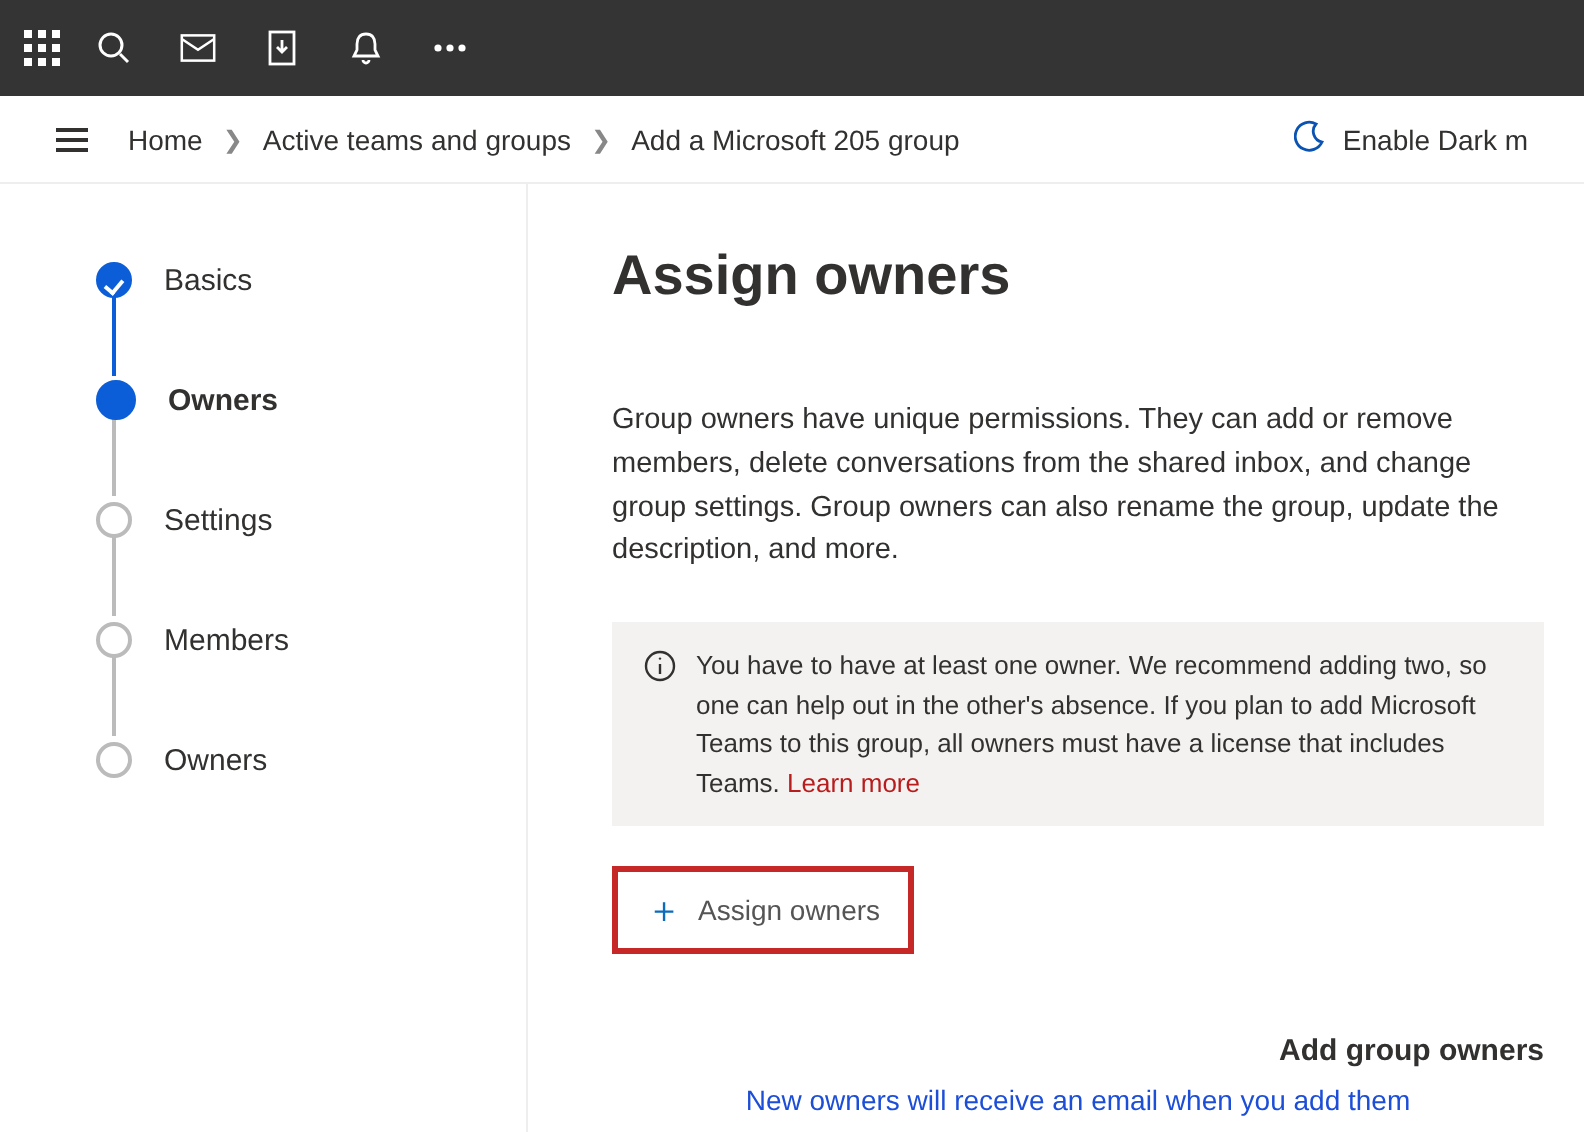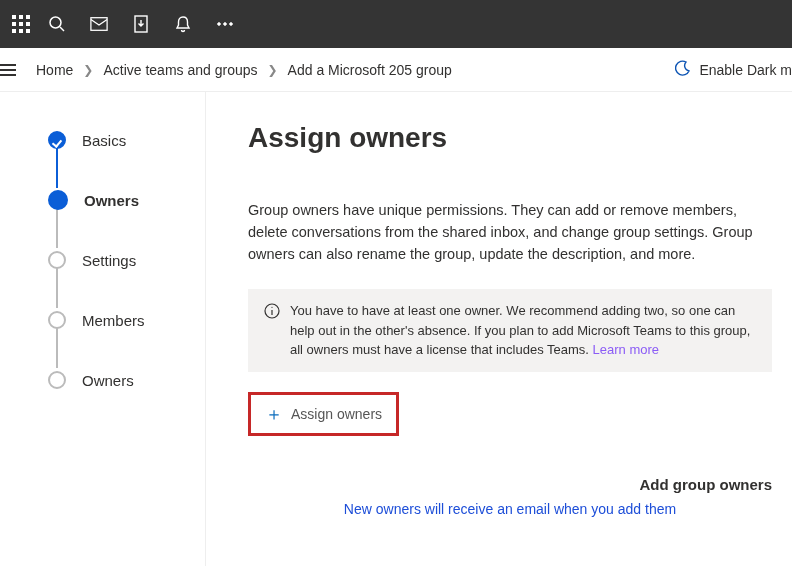--- a/index.html
+++ b/index.html
@@ -8,50 +8,50 @@
   
   .topbar { background: #343434; color: #fff; height: 48px; display: flex; align-items: center; padding: 0 12px; }
   .waffle { width: 18px; height: 18px; display: grid; grid-template-columns: repeat(3,4px); grid-template-rows: repeat(3,4px); gap: 3px; margin-right: 18px; cursor: pointer; }
   .waffle span { background: #fff; width: 4px; height: 4px; }
   .app-title { font-size: 16px; font-weight: 600; flex: 1; }
   .top-icons { display: flex; align-items: center; gap: 24px; margin-right: 4px; }
   .top-icon { width: 18px; height: 18px; display: flex; align-items: center; justify-content: center; cursor: pointer; }
   .top-icon svg { stroke: #fff; fill: none; }
 
   
-  .breadbar { height: 44px; display: flex; align-items: center; padding: 0 0; border-bottom: 1px solid #eee; }
+  .breadbar { height: 44px; display: flex; align-items: center; padding: 0 28px; border-bottom: 1px solid #eee; }
   .hamburger { display: flex; flex-direction: column; gap: 3px; margin-right: 20px; cursor: pointer; }
   .hamburger span { width: 16px; height: 2px; background: #323130; }
   .crumbs { display: flex; align-items: center; gap: 10px; font-size: 14px; flex:1; }
   .crumb { color: #323130; cursor: pointer; }
   .chev { color: #888; font-size: 12px; }
   .darkmode { display:flex; align-items:center; gap:8px; color:#323130; cursor:pointer; white-space:nowrap; }
   .moon svg { stroke:#0b53b3; fill:none; }
 
   
   .layout { display: flex; height: calc(566px - 48px - 44px); }
-  .sidewrap { width: 206px; border-right: 1px solid #eee; padding: 36px 0 0 48px; }
+  .sidewrap { width: 264px; border-right: 1px solid #eee; padding: 36px 0 0 48px; }
   .steps { list-style: none; position: relative; }
   .step { display: flex; align-items: center; gap: 16px; height: 24px; margin-bottom: 36px; position: relative; cursor:pointer; }
   .step .bullet { width: 18px; height: 18px; border-radius: 50%; border: 2px solid #bbb; background: #fff; position:relative; z-index:2; flex-shrink:0; }
   .step.done .bullet { background:#0b5ed7; border-color:#0b5ed7; }
   .step.done .bullet::after { content:""; position:absolute; left:4px; top:5px; width:4px; height:7px; border:solid #fff; border-width:0 2px 2px 0; transform:rotate(40deg);} 
   .step.active .bullet { background:#0b5ed7; border-color:#0b5ed7; width:20px; height:20px; }
   .step .lbl { font-size:15px; color:#323130; }
   .step.active .lbl { font-weight:700; }
   .step .line { position:absolute; left:8px; top:18px; width:2px; height:42px; background:#bbb; z-index:1; }
   .step.done .line { background:#0b5ed7; }
   .step:last-child .line { display:none; }
 
   .main { padding: 30px 20px 20px 42px; flex:1; }
   .main h1 { font-size:28px; font-weight:700; margin-bottom: 46px; }
   .desc { font-size:14.5px; line-height:1.5; color:#323130; margin-bottom:24px; }
   .info-box { background:#f3f2f1; padding:12px 16px 12px 16px; display:flex; gap:10px; font-size:13px; line-height:1.5; color:#323130; margin-bottom:20px; }
   .info-box .info-icon { flex-shrink:0; margin-top:2px; }
-  .info-box a { color:#8b5cf6; text-decoration:none; cursor:pointer; }
+  .info-box a { color:#b91c1c; text-decoration:none; cursor:pointer; }
 
   .assign-btn { display:inline-flex; align-items:center; gap:8px; padding:10px 14px; border:3px solid #c62828; color:#555; font-size:14px; cursor:pointer; margin-bottom:40px; }
   .assign-btn .plus { color:#0b6cbd; font-size:18px; line-height:1; font-weight:300; }
 
   .add-owners-title { text-align:right; font-weight:700; font-size:15px; margin-bottom:8px; }
   .add-owners-sub { text-align:center; font-size:14px; color:#1d4ed8; }
 </style>
 </head>
 <body>
 

